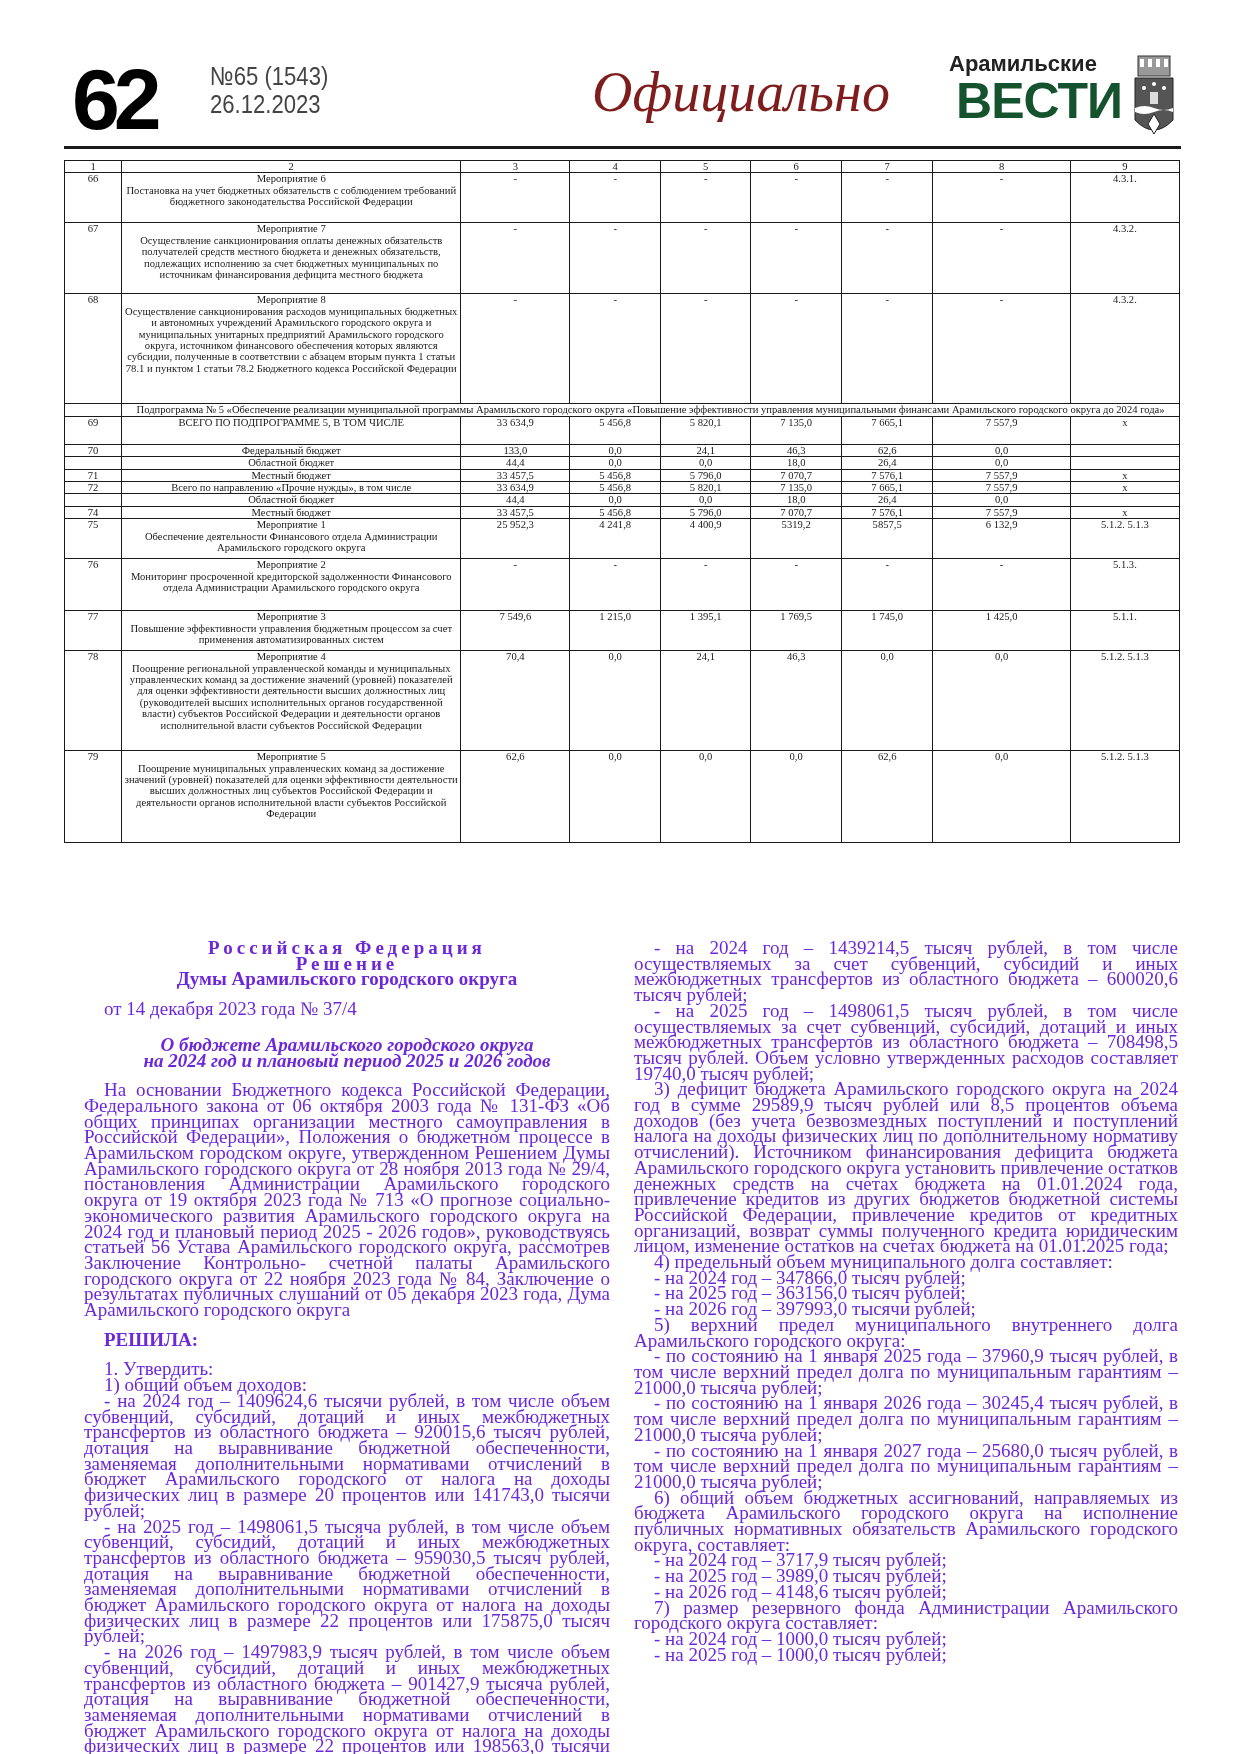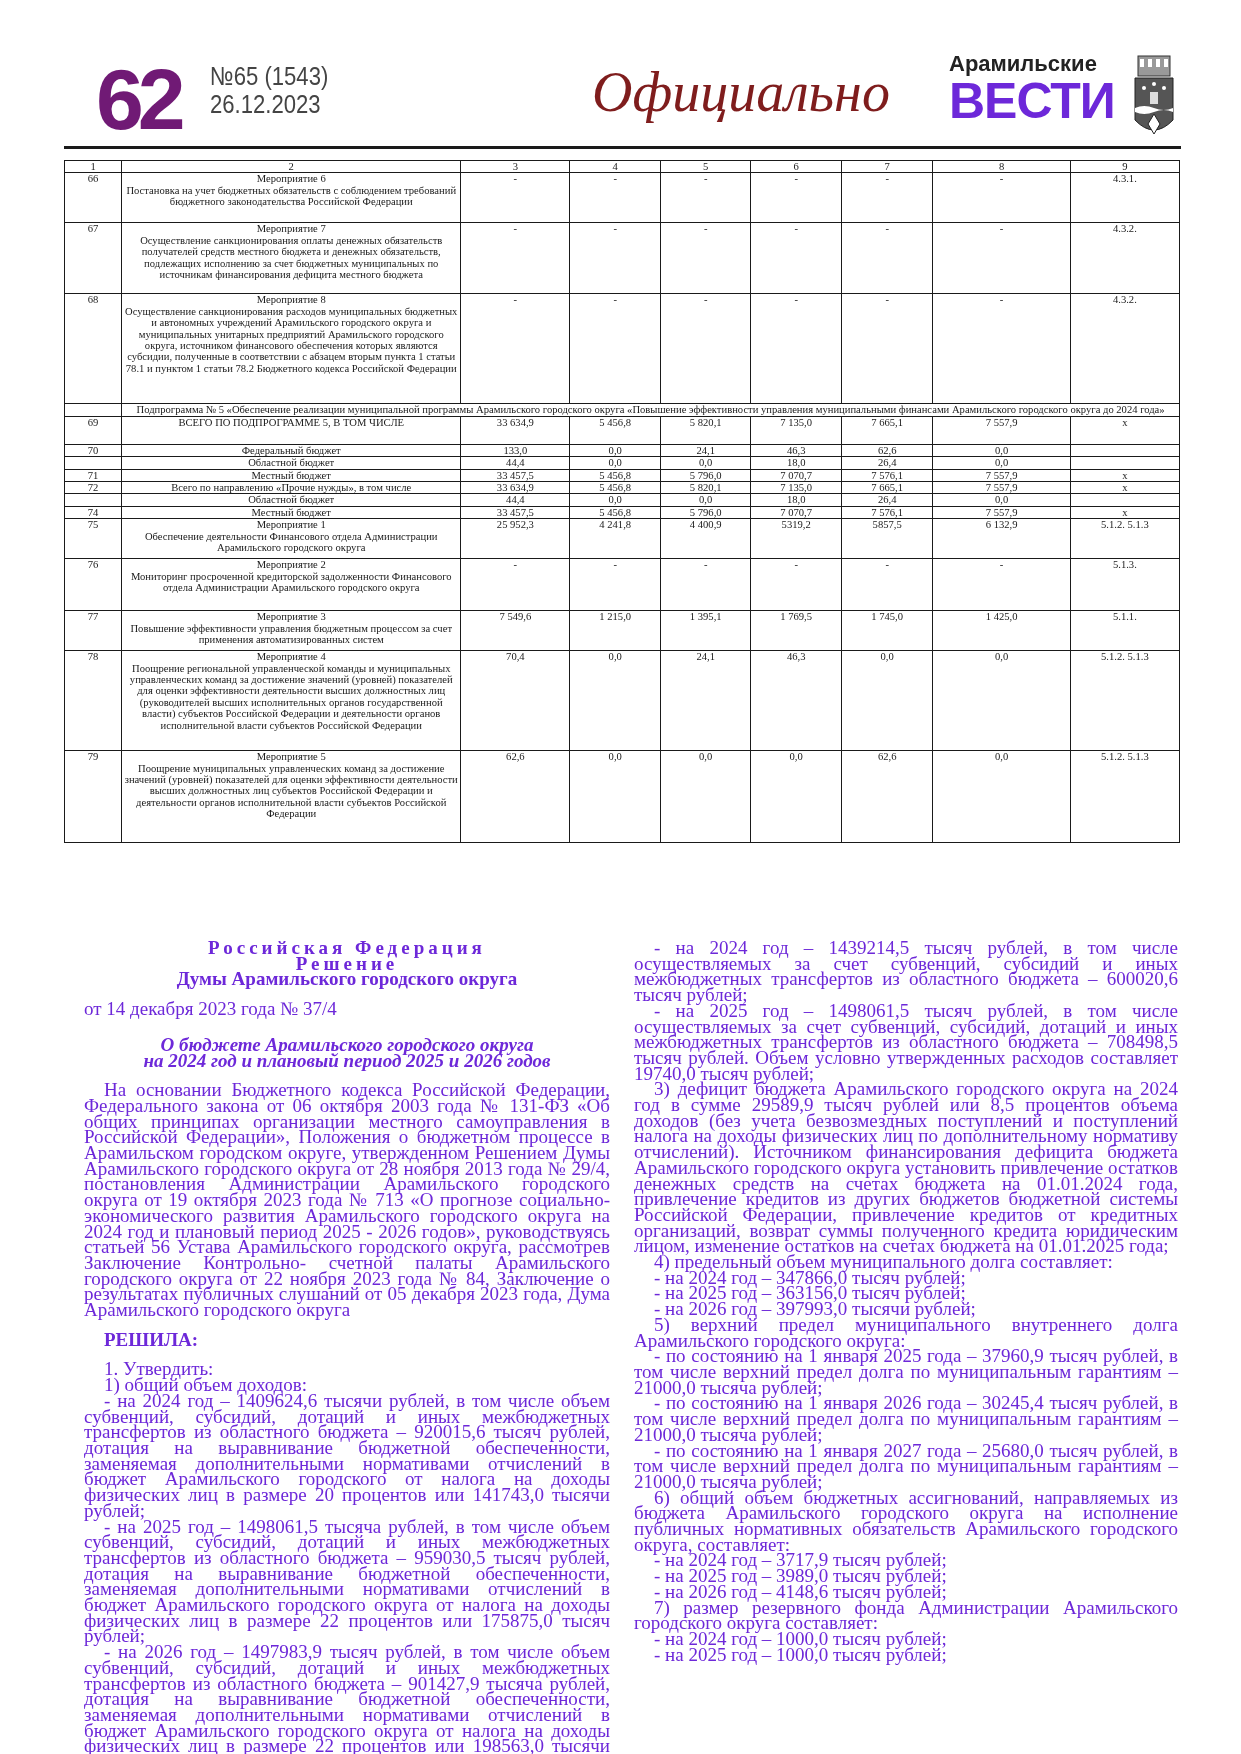--- a/index.html
+++ b/index.html
@@ -1,36 +1,36 @@
 <!DOCTYPE html>
 <html><head>
 <meta charset="utf-8">
 <style>
   html, body { margin:0; padding:0; background:#ffffff; }
   body { width:1241px; height:1754px; position:relative; overflow:hidden; color:#1a1a1a; font-family:"Liberation Serif", serif; }
   .header { position:absolute; left:64px; top:52px; width:1117px; height:92px; }
-  .page-num { position:absolute; left:8px; top:4px; font-family:"Liberation Sans", sans-serif; font-weight:bold; font-size:86px; line-height:86px; letter-spacing:-6px; color:#701a75;margin-left:24px; }
+  .page-num { position:absolute; left:8px; top:4px; font-family:"Liberation Sans", sans-serif; font-weight:bold; font-size:86px; line-height:86px; letter-spacing:-6px; color:#000000; }
   .issue { position:absolute; left:146px; top:10px; font-family:"Liberation Sans", sans-serif; font-size:26px; line-height:28px; color:#444; transform:scaleX(0.85); transform-origin:left top; }
   .section-title { position:absolute; left:492px; top:8px; font-family:"Liberation Serif", serif; font-style:italic; font-size:56px; line-height:64px; color:#7f1d1d;margin-left:36px; }
   .brand { position:absolute; left:885px; top:0px; width:180px; }
   .brand-top { font-family:"Liberation Sans", sans-serif; font-size:22px; font-weight:bold; color:#222; line-height:24px; }
-  .brand-main { font-family:"Liberation Sans", sans-serif; font-size:50px; font-weight:bold; color:#6d28d9; line-height:50px; letter-spacing:-1px; }
+  .brand-main { font-family:"Liberation Sans", sans-serif; font-size:50px; font-weight:bold; color:#14532d; line-height:50px; letter-spacing:-1px;text-align:center; }
   .coat { position:absolute; left:1068px; top:2px; width:44px; height:86px; }
   .rule { position:absolute; left:64px; top:146px; width:1117px; height:3px; background:#1a1a1a; }
 
   table.prog { position:absolute; left:64px; top:160px; width:1116px; border-collapse:collapse; font-size:10.6px; line-height:11.4px; font-family:"Liberation Serif", serif; }
   table.prog td { border:1px solid #1a1a1a; vertical-align:top; text-align:center; padding:0 2px; }
   table.prog td.desc { text-align:center; }
   table.prog tr.head td { height:11px; }
 
   .doc { position:absolute; top:940px; font-family:"Liberation Serif", serif; font-size:19px; line-height:15.7px; text-align:justify; color:#6d28d9; }
   .left { left:84px; width:526px; }
   .right { left:634px; width:544px; }
   .doc p { margin:0; text-indent:20px; }
-  .doc p.noind { text-indent:0; }
+  .doc p.noind { text-indent:0;margin-left:20px; }
   .center { text-align:center; text-indent:0 !important; }
   .spaced { letter-spacing:4px; font-weight:bold; }
   .bold { font-weight:bold; }
   .ital { font-style:italic; font-weight:bold; }
 </style>
 </head>
 <body>
 
 <div class="header">
   <div class="page-num">62</div>

